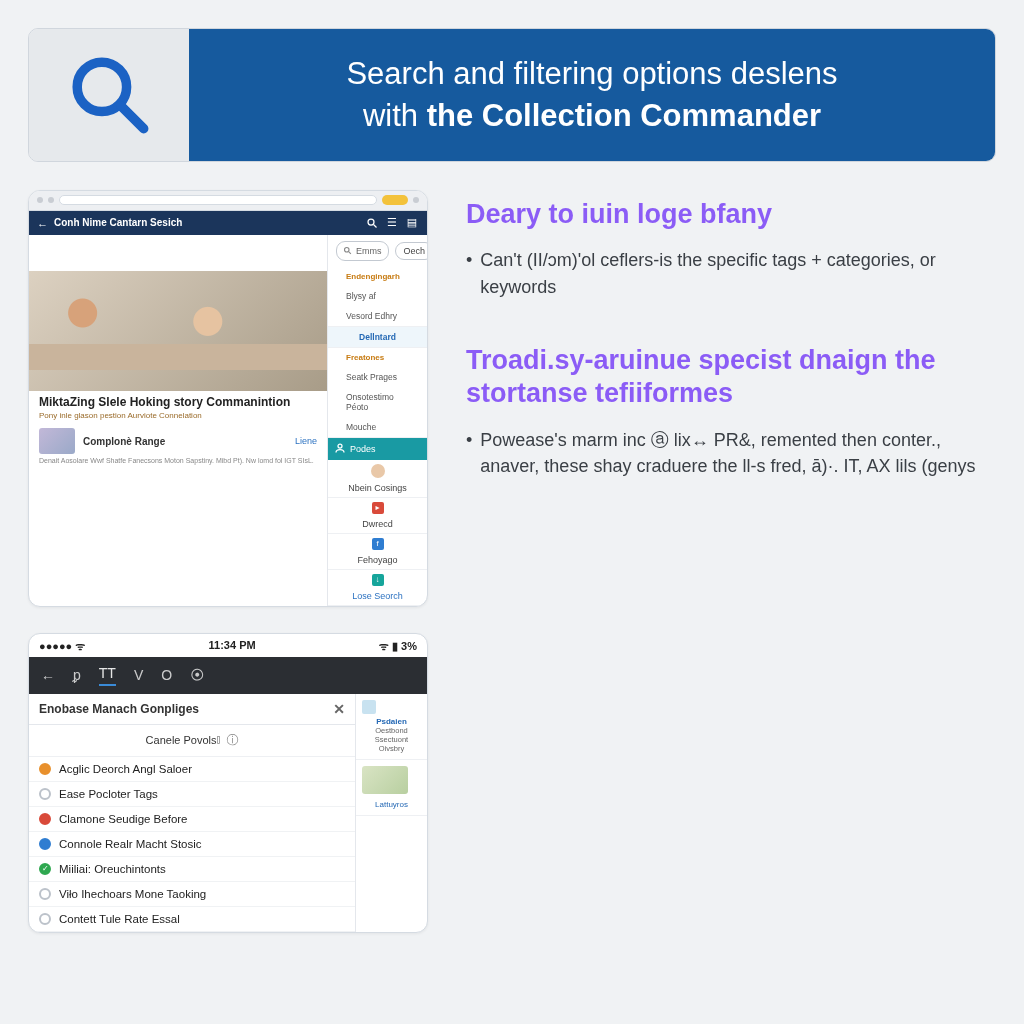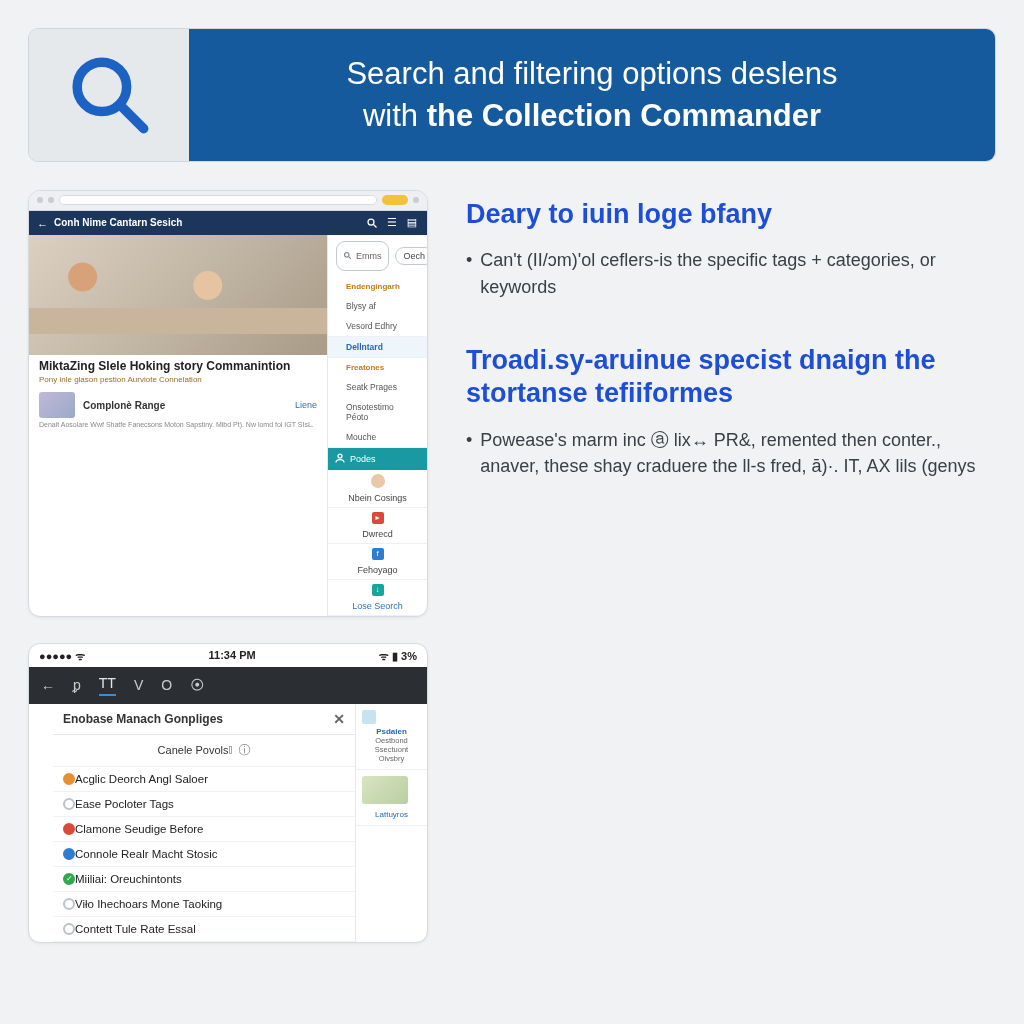--- a/index.html
+++ b/index.html
@@ -90,31 +90,31 @@
     display: flex;
     align-items: center;
     padding: 0 8px;
     gap: 6px;
   }
   .desk-appbar .back { font-size: 11px; }
   .desk-appbar .title { font-size: 10px; font-weight: 600; }
   .desk-appbar .spacer { flex: 1; }
   .desk-appbar .ic { width:14px;height:14px;display:flex;align-items:center;justify-content:center;font-size:11px; }
   .desk-body { display: flex; }
-  .desk-content { flex: 1; }
+  .desk-content { flex: 1; margin-top: 36px; }
   .hero {
     height: 120px;
     background:
       radial-gradient(circle at 18% 35%, #d7a27a 0 14px, transparent 15px),
       radial-gradient(circle at 60% 42%, #e6c3a1 0 14px, transparent 15px),
       linear-gradient(#c9b49c 0 0) 0 78%/100% 22% no-repeat,
       linear-gradient(135deg,#dcd1c1 0%, #a89c88 100%);
   }
   .desk-searchrow { display:flex;gap:6px;padding:6px 8px;align-items:center; }
-  .desk-searchrow .sbox { flex:1;height:30px;border:1px solid #c3c9d1;border-radius:9px;display:flex;align-items:center;padding:0 6px;gap:4px;font-size:9px;color:#666; }
+  .desk-searchrow .sbox { flex:1;height:20px;border:1px solid #c3c9d1;border-radius:9px;display:flex;align-items:center;padding:0 6px;gap:4px;font-size:9px;color:#666; }
   .desk-searchrow .btn { height:18px;border:1px solid #c3c9d1;border-radius:9px;padding:0 8px;display:flex;align-items:center;font-size:9px;color:#444; }
   .art { padding: 4px 10px 8px; }
   .art-title { font-size: 12px; font-weight: 700; color:#222; line-height:1.2; }
   .art-sub { font-size: 8px; color:#9a6b2a; margin-top:2px; }
   .art-row { display:flex; align-items:center; gap:8px; margin-top:8px; }
   .thumb { width:36px;height:26px;background:linear-gradient(135deg,#c2b8d8,#9aa9c8);border-radius:3px; }
   .art-row .rt { font-size:10px;font-weight:600;color:#333; }
   .art-row .more { margin-left:auto;font-size:9px;color:#2c72c1; }
   .art-small { font-size:7px;color:#888;line-height:1.25;margin-top:3px; }
 
@@ -133,41 +133,41 @@
   .mob-status {
     display:flex;align-items:center;justify-content:space-between;
     padding:4px 10px; font-size:11px; color:#222; font-weight:600;
   }
   .mob-tabbar {
     background:#2b2e33;color:#e6e6e6;display:flex;align-items:center;gap:18px;
     padding:8px 12px;
   }
   .mob-tabbar .t { font-size:14px; opacity:.85; }
   .mob-tabbar .t.active { border-bottom:2px solid #3a8bd8; padding-bottom:3px; opacity:1; }
-  .mob-body{display:flex;margin-left:24px;}
+  .mob-body{display:flex;}
   .mob-main{flex:1;}
   .mob-panelhead{display:flex;align-items:center;justify-content:space-between;padding:7px 10px;border-bottom:1px solid #e4e7ec;font-size:12px;font-weight:600;color:#333;}
   .mob-row{display:flex;align-items:center;justify-content:center;padding:7px 10px;border-bottom:1px solid #eef0f3;font-size:11px;color:#333;}
   .mob-row .ic{display:flex;gap:6px;color:#888;font-size:12px;}
   .mob-list{}
-  .mob-item{display:flex;align-items:center;padding:6px 10px;border-bottom:1px solid #f0f2f4;font-size:11.5px;color:#222;}
+  .mob-item{display:flex;align-items:center;gap:8px;padding:6px 10px;border-bottom:1px solid #f0f2f4;font-size:11.5px;color:#222;}
   .bul{width:12px;height:12px;border-radius:50%;border:2px solid #bcc2ca;}
   .bul.o{background:#e8902c;border-color:#e8902c;}
   .bul.r{background:#d94a3a;border-color:#d94a3a;}
   .bul.b{background:#2f7dd1;border-color:#2f7dd1;}
   .bul.g{background:#2fa850;border-color:#2fa850;position:relative;}
   .bul.g::after{content:"✓";color:#fff;font-size:8px;position:absolute;left:1px;top:-1px;}
   .mob-side{width:72px;border-left:1px solid #e4e7ec;}
   .mob-sidecard{padding:6px;border-bottom:1px solid #eef0f3;font-size:7.5px;color:#666;text-align:center;}
   .mob-sidecard .h{color:#2569b5;font-weight:600;font-size:8px;}
   .mob-sidecard .link{color:#2569b5;font-size:8px;margin-top:6px;display:block;}
 
   
   .sect { margin-bottom: 44px; }
-  .sect-title { color:#1d4ed8; font-weight:700; font-size:27px; line-height:1.25; margin-bottom:16px; }
+  .sect-title { color:#8b5cf6; font-weight:700; font-size:27px; line-height:1.25; margin-bottom:16px; }
   .bullet { display:flex; gap:8px; font-size:18px; color:#3a3f45; line-height:1.45; }
   .bullet::before { content:"•"; color:#3a3f45; }
 </style>
 </head>
 <body>
 
 <div class="banner">
   <div class="banner-icon-box">
     <svg viewBox="0 0 100 100" fill="none" stroke="#1b62c4" stroke-width="10">
       <circle cx="42" cy="42" r="26"></circle>
@@ -227,21 +227,21 @@
                 </svg>
               <span>Emms</span>
             </div>
             <div class="btn">Oech</div>
           </div>
           <div class="side-block">
             <div class="side-head">Endengingarh</div>
             <div class="side-line">Blysy af</div>
             <div class="side-line">Vesord Edhry</div>
           </div>
-          <div class="side-block" style="background:#eef6fb;color:#2569b5;text-align:left;font-weight:600;">Dellntard</div>
+          <div class="side-block" style="background:#eef6fb;color:#2569b5;text-align:center;font-weight:600;">Dellntard</div>
           <div class="side-block">
             <div class="side-head">Freatones</div>
             <div class="side-line">Seatk Prages</div>
             <div class="side-line">Onsotestimo Péoto</div>
             <div class="side-line">Mouche</div>
           </div>
           <div class="side-pill">
             <span>
               <svg width="12" height="12" viewBox="0 0 24 24" fill="none" stroke="#fff" stroke-width="2.5">
                   <circle cx="12" cy="8" r="4"></circle>

